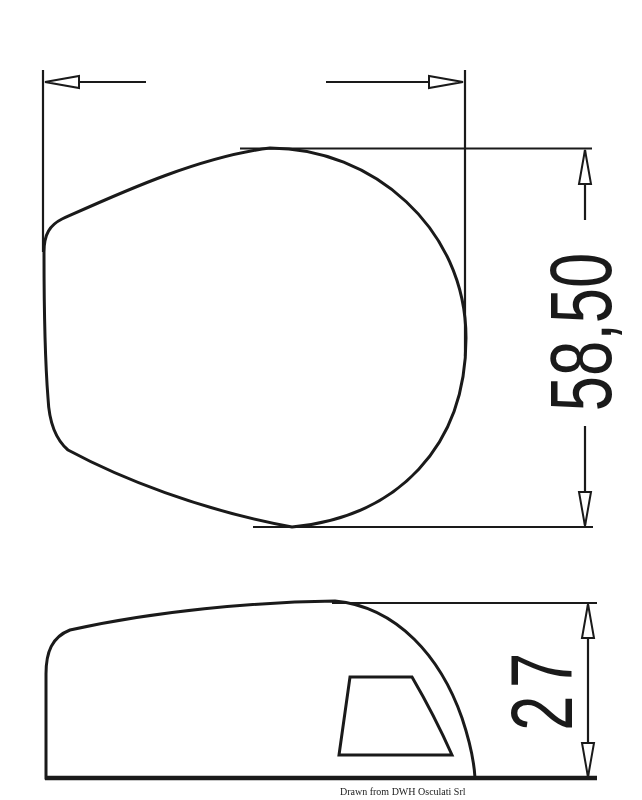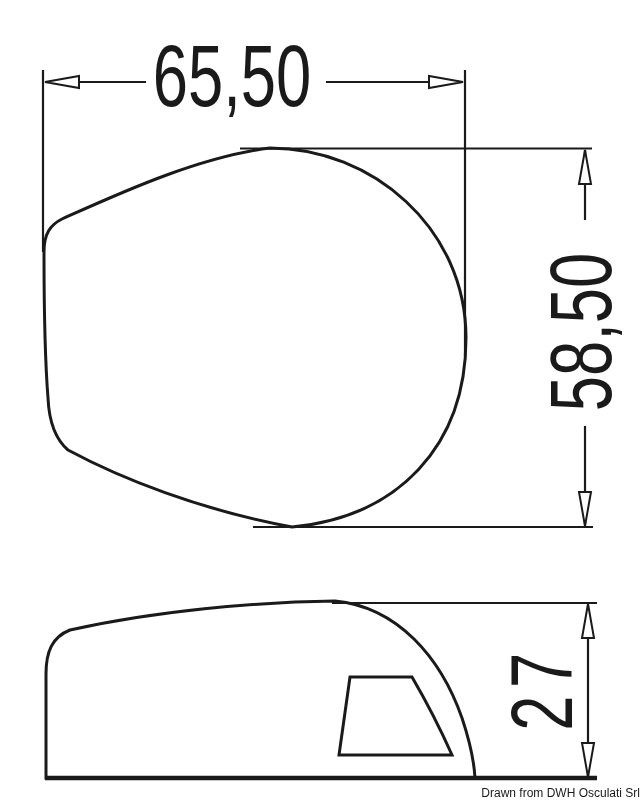--- a/index.html
+++ b/index.html
@@ -37,24 +37,24 @@
     transform: scaleX(0.72);
   }
   .dim-label .condense.wide {
     letter-spacing: 0.12em;
   }
   .credit {
     position: absolute;
     right: 2px;
     top: 786px;
     width: 300px;
-    text-align: right;
-    font-size: 12px;
+    font-size: 10px;
     color: #1a1a1a;
     white-space: nowrap;
+    font-family: Liberation Serif, serif;
   }
 </style>
 </head>
 <body>
 
 <div class="canvas">
 
   <svg class="linework" width="642" height="800" viewBox="0 0 642 800">
 
     <path d="M 270 148
@@ -92,23 +92,20 @@
     <line x1="585" y1="426" x2="585" y2="525" stroke="#1a1a1a" stroke-width="2.2"></line>
     <polygon points="585,150 579,184 591,184" fill="#ffffff" stroke="#1a1a1a" stroke-width="2"></polygon>
     <polygon points="585,526 579,492 591,492" fill="#ffffff" stroke="#1a1a1a" stroke-width="2"></polygon>
 
     <line x1="332" y1="603" x2="597" y2="603" stroke="#1a1a1a" stroke-width="2.2"></line>
     <line x1="588" y1="605" x2="588" y2="776" stroke="#1a1a1a" stroke-width="2.2"></line>
     <polygon points="588,604 582,638 594,638" fill="#ffffff" stroke="#1a1a1a" stroke-width="2"></polygon>
     <polygon points="588,777 582,743 594,743" fill="#ffffff" stroke="#1a1a1a" stroke-width="2"></polygon>
   </svg>
 
-  <div class="dim-label" style="left:232px; top:76px;">
-    <span class="condense">65,50</span>
-  </div>
 
   <div class="dim-label vertical" style="left:581px; top:332px;">
     <span class="condense">58,50</span>
   </div>
 
   <div class="dim-label vertical" style="left:542px; top:688px;">
     <span class="condense wide">27</span>
   </div>
 
   <div class="credit">Drawn from DWH Osculati Srl</div>

